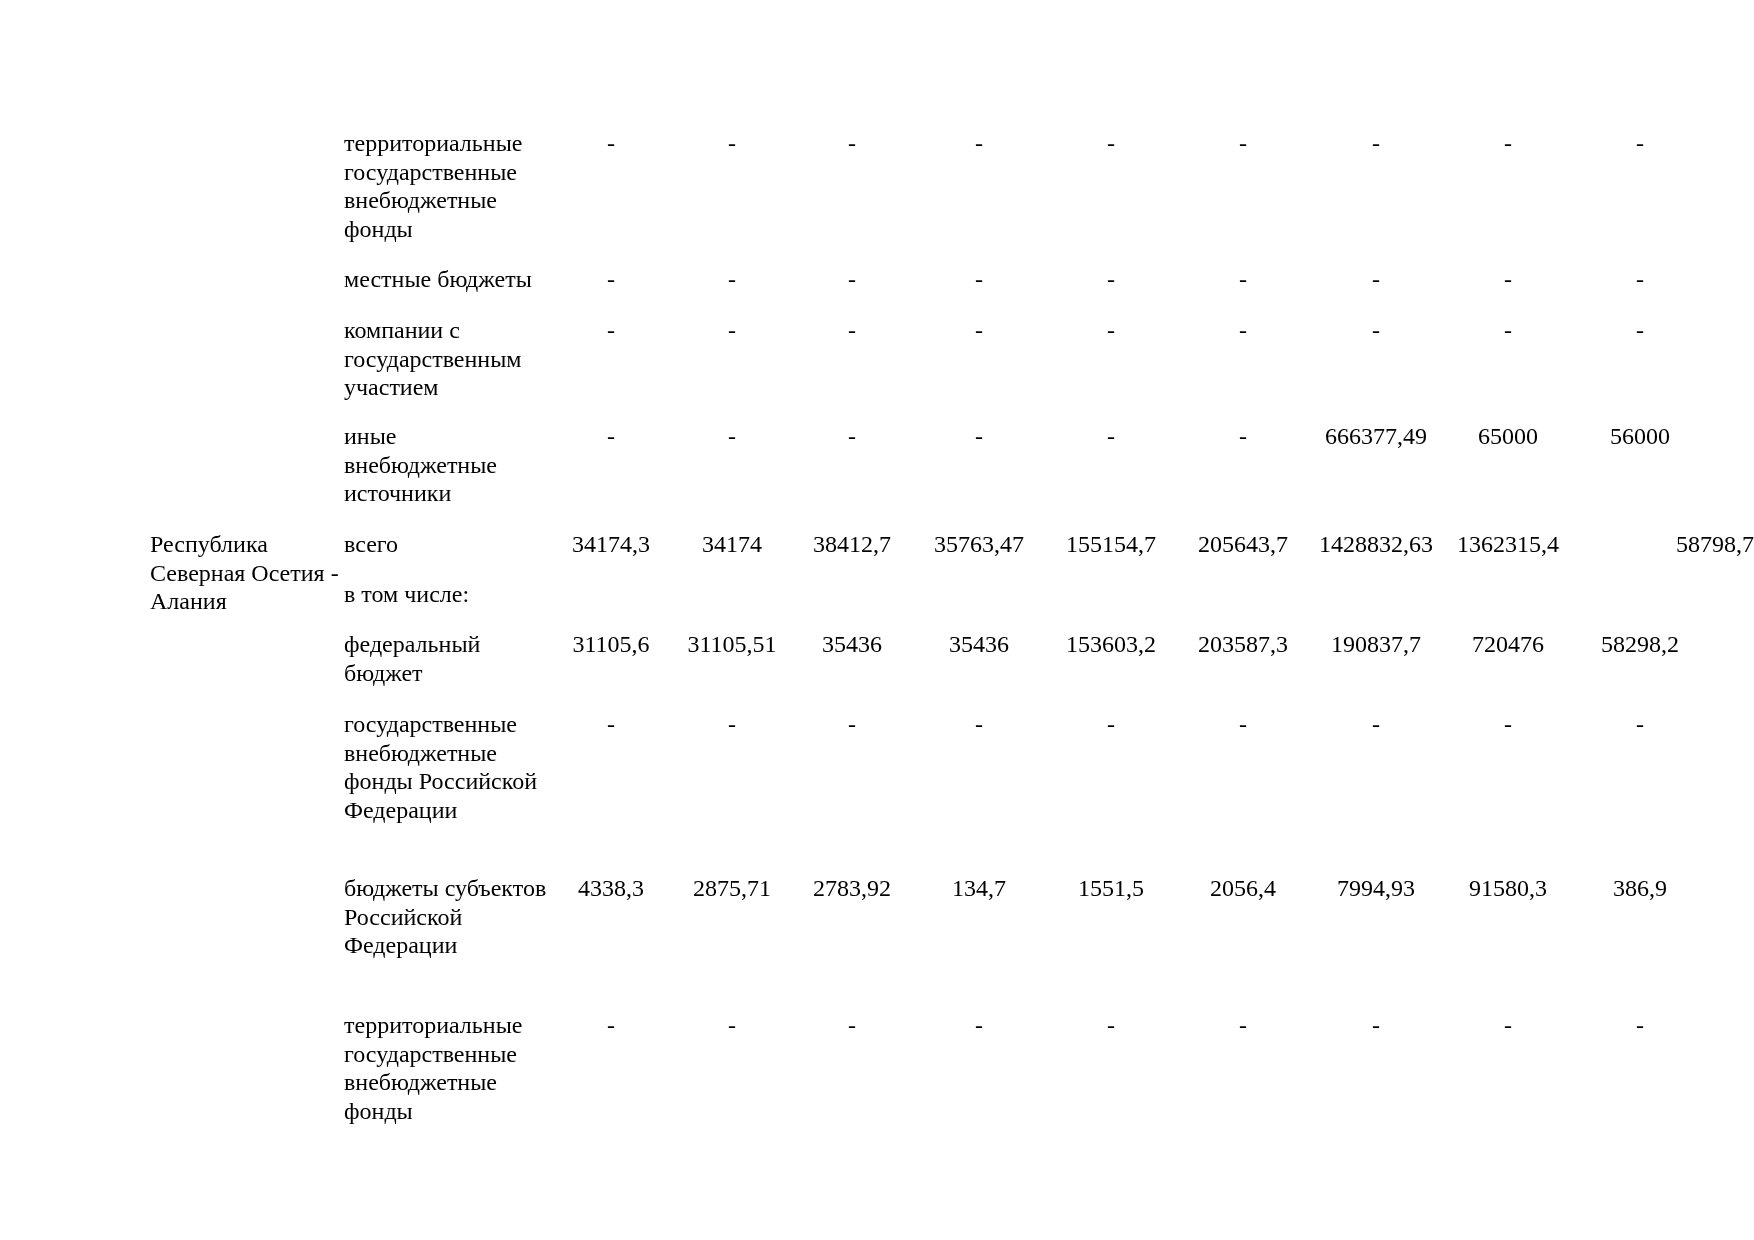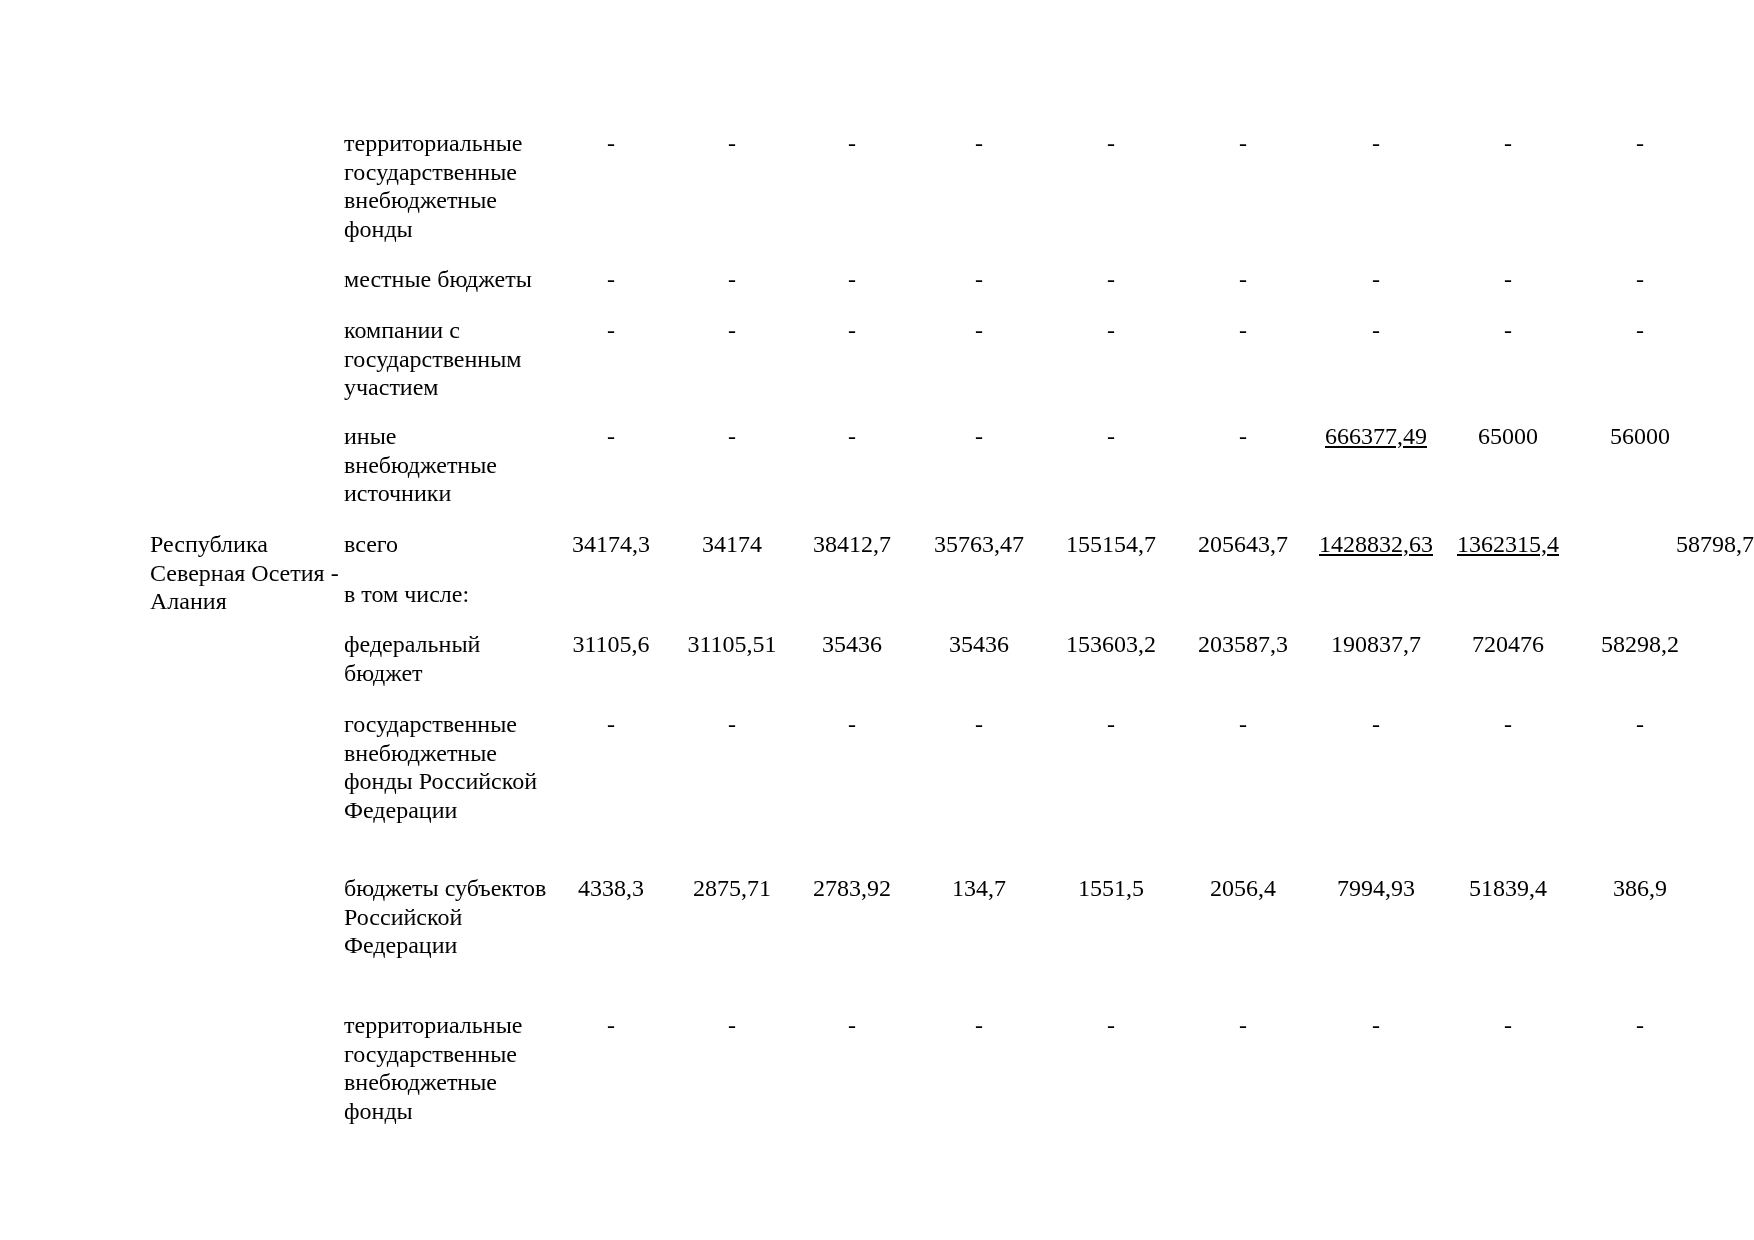--- a/index.html
+++ b/index.html
@@ -6,21 +6,21 @@
     body {
       width: 1754px; height: 1240px; position: relative; overflow: hidden;
       font-family: "Liberation Serif", "DejaVu Serif", serif;
       font-size: 24px; line-height: 28.6px; color: #000;
     }
     .page { position: absolute; left: 0; top: 0; width: 1754px; height: 1240px; }
     .row { position: absolute; left: 0; width: 1754px; }
     .region { position: absolute; left: 150px; width: 190px; }
     .label { position: absolute; left: 344px; width: 205px; }
     .cell { position: absolute; width: 130px; margin-left: -65px; text-align: center; white-space: nowrap; }
-    .cell.wide { width: 150px; margin-left: -75px; text-decoration: underline; }
+    .cell.wide { width: 150px; margin-left: -75px; }
   </style>
 </head>
 <body>
 
 <div class="page">
 
   <div class="region" style="top:530px;">Республика Северная Осетия - Алания</div>
 
   <div class="row" style="top:129px;">
     <div class="label">территориальные государственные внебюджетные фонды</div>
@@ -126,21 +126,21 @@
 
   <div class="row" style="top:874px;">
     <div class="label">бюджеты субъектов Российской Федерации</div>
     <div class="cell" style="left:611px">4338,3</div>
     <div class="cell" style="left:732px">2875,71</div>
     <div class="cell" style="left:852px">2783,92</div>
     <div class="cell" style="left:979px">134,7</div>
     <div class="cell" style="left:1111px">1551,5</div>
     <div class="cell" style="left:1243px">2056,4</div>
     <div class="cell" style="left:1376px">7994,93</div>
-    <div class="cell" style="left:1508px">51839,4</div>
+    <div class="cell" style="left:1508px">91580,3</div>
     <div class="cell" style="left:1640px">386,9</div>
     <div class="cell" style="left:1766px">6</div>
   </div>
 
   <div class="row" style="top:1011px;">
     <div class="label">территориальные государственные внебюджетные фонды</div>
     <div class="cell" style="left:611px">-</div>
     <div class="cell" style="left:732px">-</div>
     <div class="cell" style="left:852px">-</div>
     <div class="cell" style="left:979px">-</div>

